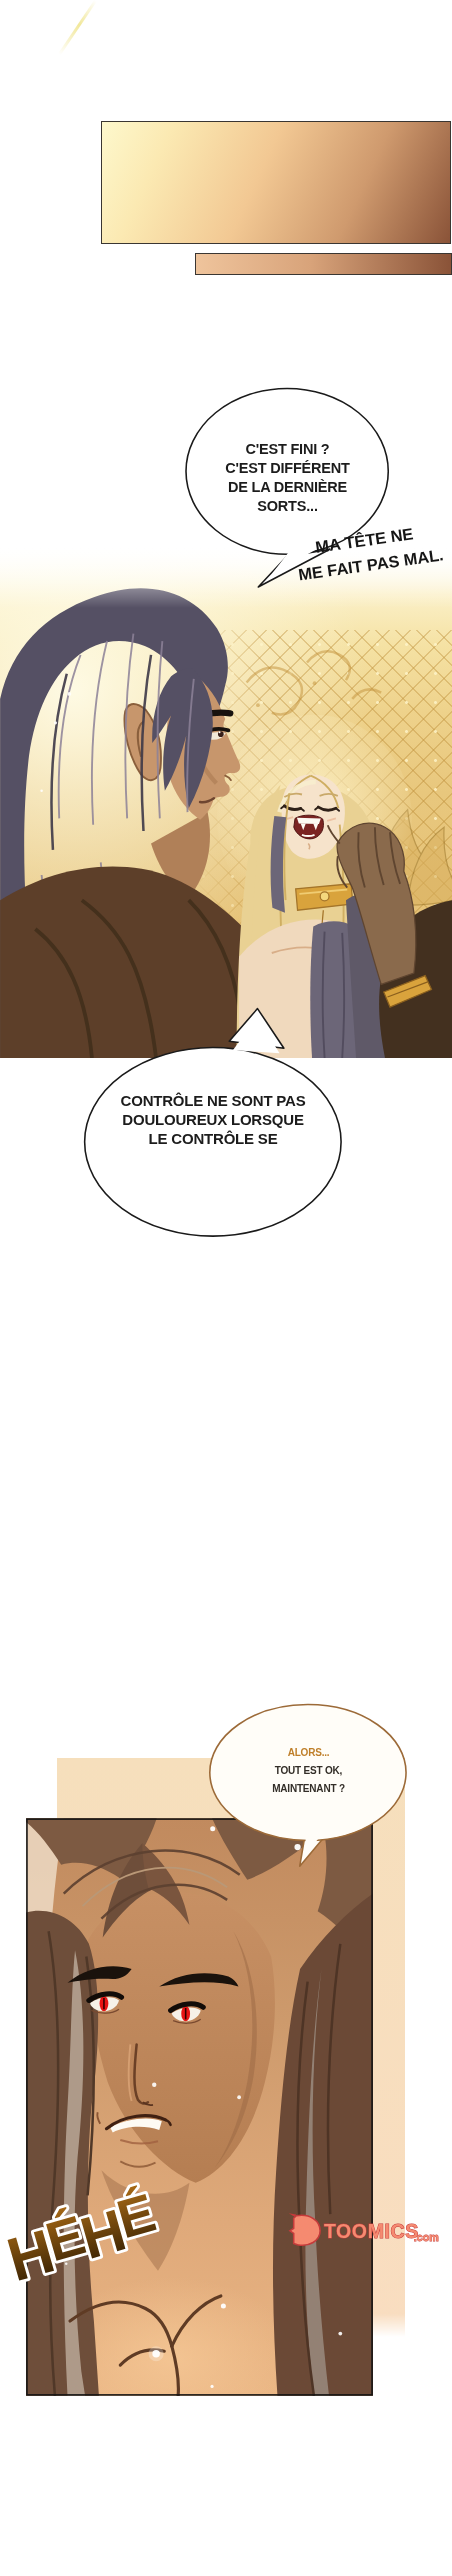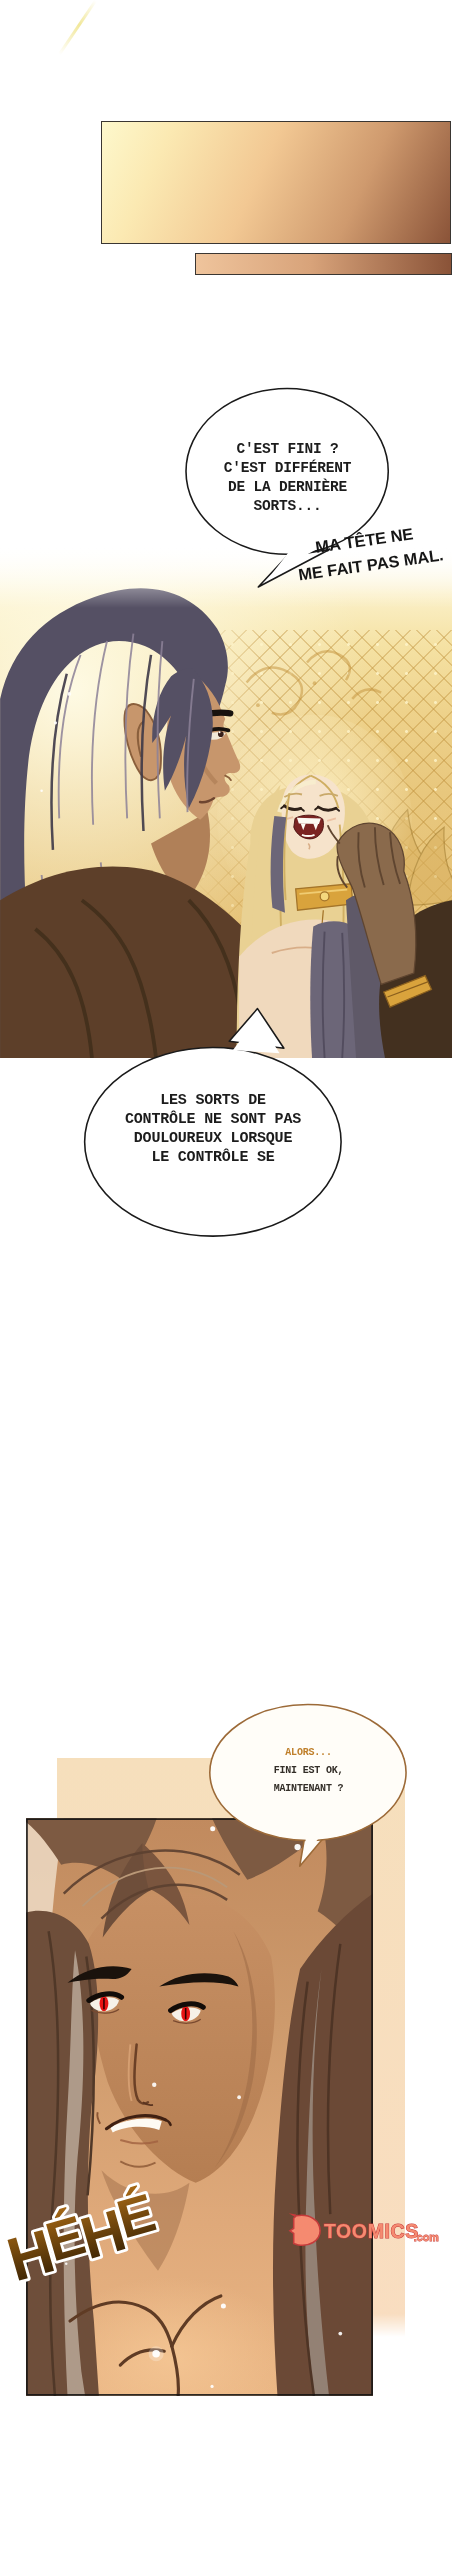--- a/index.html
+++ b/index.html
@@ -11,21 +11,21 @@
   #streak{left:76px;top:-5px;width:3.1px;height:65px;transform:rotate(34deg);
     background:linear-gradient(to bottom,rgba(240,230,140,0),rgba(238,226,130,.8) 45%,rgba(238,226,130,0));}
 
   
   #banner{left:101px;top:121px;width:348px;height:121px;border:1.3px solid #3a3632;
     background:linear-gradient(115deg,#fdf8cc 0%,#fbe9b2 18%,#f2c893 45%,#cf9a6e 72%,#8a5338 100%);}
   #bar{left:195px;top:253px;width:255px;height:19.5px;border:1.3px solid #3a3632;
     background:linear-gradient(90deg,#efc49c 0%,#d8a37a 45%,#8a5338 100%);}
 
   
-  .btxt{color:#1c1c1c;font-weight:bold;text-align:center;white-space:nowrap;font-family:Liberation Mono, monospace;}
+  .btxt{color:#1c1c1c;font-weight:bold;text-align:center;white-space:nowrap;}
   #b1text{left:208px;top:440px;width:159px;font-size:14.5px;line-height:19px;letter-spacing:-0.2px;}
   #b2text{left:87px;top:1091px;width:252px;font-size:15px;line-height:19px;letter-spacing:-0.2px;}
   #b3text{left:230px;top:1744px;width:157px;font-size:10px;line-height:18px;letter-spacing:-0.2px;color:#332e28;}
   #b3text .gold{color:#bf7f2a;}
   #matete{left:296px;top:528px;width:140px;font-size:16.4px;line-height:24.5px;font-weight:bold;
     color:#161616;text-align:center;transform:rotate(-8deg);white-space:nowrap;}
 
   
   #panel1{left:0;top:548px;width:453px;height:510px;overflow:hidden;
     background:linear-gradient(to bottom,#ffffff 0%,#fbf0c8 9%,#f5e2a4 19%,#eed28b 32%,#e8c77d 48%,#e3bd72 100%);}
@@ -215,21 +215,20 @@
     <div>MA TÊTE NE</div>
     <div>ME FAIT PAS MAL.</div>
   </div>
 
   <svg class="abs" style="left:72px;top:991px;" width="283" height="264" viewBox="0 0 450 420">
     <path d="M250,80 L295,28 L337,91 Z" fill="#ffffff" stroke="#1a1a1a" stroke-width="2.5" stroke-linejoin="round"></path>
     <ellipse cx="224" cy="240" rx="204" ry="150" fill="#ffffff" stroke="#1a1a1a" stroke-width="2.5"></ellipse>
     <path d="M256,94 L295,42 L330,99 Z" fill="#ffffff"></path>
   </svg>
   <div id="b2text" class="abs btxt">
-    <div>LES SORTS DE</div>
     <div>CONTRÔLE NE SONT PAS</div>
     <div>DOULOUREUX LORSQUE</div>
     <div>LE CONTRÔLE SE</div>
   </div>
 
   <div id="peach" class="abs"></div>
 
   <div id="panel2" class="abs">
     <svg width="347" height="578" viewBox="0 0 552 919">
       <defs>
@@ -329,21 +328,21 @@
     </svg>
   </div>
 
   <svg class="abs" style="left:201px;top:1695px;" width="217" height="189" viewBox="0 0 345 300">
     <path d="M165,225 L157,272 L193,229 Z" fill="#fffdf8" stroke="#9c6a38" stroke-width="2.5" stroke-linejoin="round"></path>
     <ellipse cx="170" cy="123" rx="156" ry="108" fill="#fffdf8" stroke="#9c6a38" stroke-width="2.5"></ellipse>
     <path d="M168,216 L192,221 L163,258 Z" fill="#fffdf8"></path>
   </svg>
   <div id="b3text" class="abs btxt">
     <div class="gold">ALORS...</div>
-    <div>FINI EST OK,</div>
+    <div>TOUT EST OK,</div>
     <div>MAINTENANT ?</div>
   </div>
 
   <svg class="abs" style="left:286px;top:2212px;" width="167" height="39" viewBox="0 0 265 62">
     <g transform="translate(8,30)">
       <path d="M6,-22 L-4,-28 L8,-26 Z" fill="#c53b3b"></path>
       <path d="M8,-24 C30,-28 46,-16 46,0 C46,16 28,26 10,22 L4,20 L4,4 L-2,0 L4,-4 L4,-20 Z" fill="#f58a70" stroke="#c53b3b" stroke-width="2.5"></path>
     </g>
     <text x="60" y="42" font-size="31" font-weight="bold" letter-spacing="1" paint-order="stroke" stroke="#c53b3b" stroke-width="1.6" fill="#f58a70">TOOMICS</text>
     <text x="203" y="46" font-size="17" font-weight="bold" paint-order="stroke" stroke="#c53b3b" stroke-width="1.2" fill="#f58a70">.com</text>

